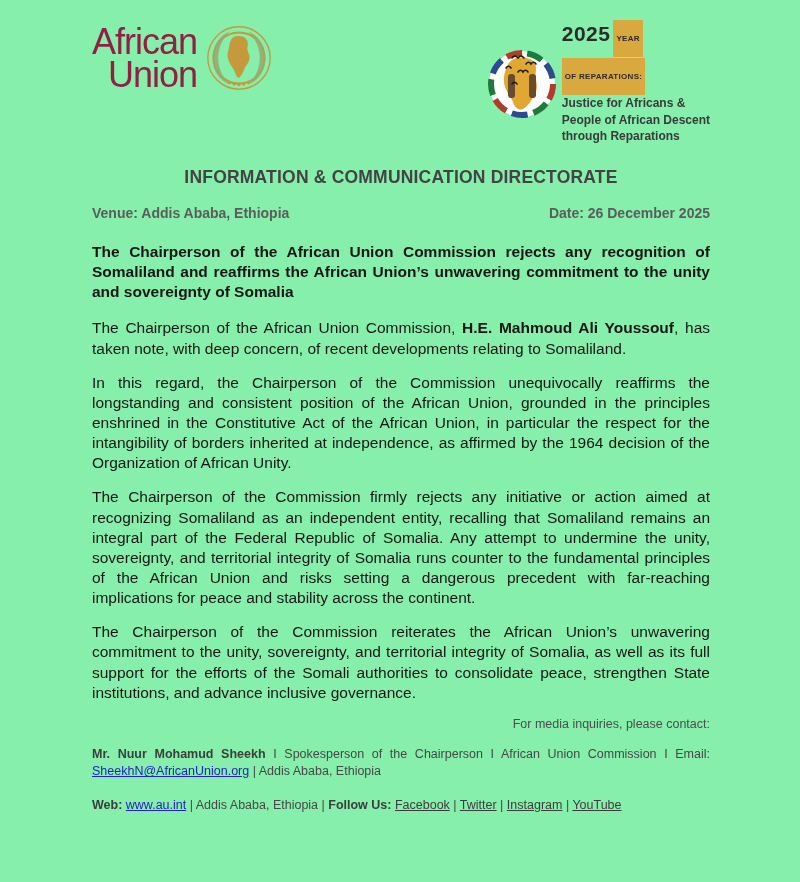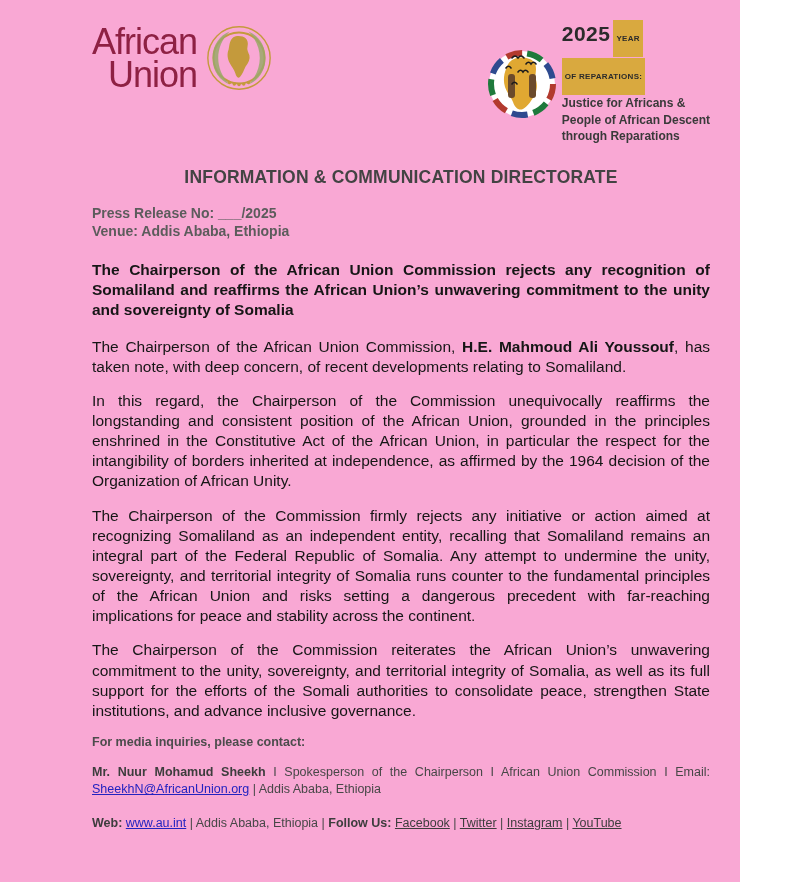--- a/index.html
+++ b/index.html
@@ -3,21 +3,21 @@
 <meta charset="utf-8">
 <style>
   * { margin:0; padding:0; box-sizing:border-box; }
   html,body { background:#ffffff; }
   body {
     width:800px; height:882px;
     font-family:"Liberation Sans", sans-serif;
     color:#1c1c1c;
     overflow:hidden;
   }
-  .page { position:relative; width:740px; height:882px; background:#f9a8d4; }
+  .page { position:relative; width:800px; height:882px; background:#86efac; }
   .content { padding:16px 90px 0 92px; width:800px; }
 
   
   .logo-row { display:flex; justify-content:space-between; align-items:flex-start; }
   .au-logo { display:flex; align-items:center; gap:8px; margin-top:8px; }
   .au-logo-text { color:#8E2144; font-weight:400; font-size:36px; line-height:0.92; letter-spacing:-1px; }
   .au-logo-text .l2 { text-align:right; }
   .au-emblem { width:68px; height:68px; }
 
   .rep-logo { display:flex; align-items:center; margin-top:4px; }
@@ -39,21 +39,21 @@
     font-size:14px; font-weight:700; color:#5c5c5c; line-height:1.3; }
   .meta-right { text-align:right; }
 
   
   .bodytext { margin-top:20px; font-size:15.5px; line-height:1.3; color:#161616; }
   .bodytext p { text-align:justify; margin-bottom:14px; }
   .bodytext p.lead { font-weight:700; margin-bottom:16px; }
 
   
   .small { font-size:12.5px; line-height:1.4; color:#474747; }
-  .media-heading { font-size:12.5px; font-weight:700; color:#4c4c4c; margin-top:8px; }
+  .media-heading { font-size:12.5px; font-weight:400; color:#4c4c4c; margin-top:8px;text-align:right; }
   .contact { margin-top:15px; }
   .footer { margin-top:16px; }
   .jline { text-align:justify; text-align-last:justify; }
   b.dk { color:#3d3d3d; }
   a.bluelink { color:#2323C0; text-decoration:underline; cursor:pointer; }
   a.soclink { color:#3d3d3d; text-decoration:underline; cursor:pointer; }
 </style>
 </head>
 <body>
 
@@ -110,23 +110,23 @@
           <div class="rep-tag">People of African Descent</div>
           <div class="rep-tag">through Reparations</div>
         </div>
       </div>
     </div>
 
     <div class="directorate">INFORMATION &amp; COMMUNICATION DIRECTORATE</div>
 
     <div class="meta">
       <div class="meta-left">
-        <div>Press Release No: ___/2025</div>
         <div>Venue: Addis Ababa, Ethiopia</div>
       </div>
+      <div class="meta-right">Date: 26 December 2025</div>
     </div>
 
     <section class="bodytext">
       <p class="lead">The Chairperson of the African Union Commission rejects any recognition of Somaliland and reaffirms the African Union’s unwavering commitment to the unity and sovereignty of Somalia</p>
       <p><span>The Chairperson of the African Union Commission, </span><b>H.E. Mahmoud Ali Youssouf</b><span>, has taken note, with deep concern, of recent developments relating to Somaliland.</span></p>
       <p>In this regard, the Chairperson of the Commission unequivocally reaffirms the longstanding and consistent position of the African Union, grounded in the principles enshrined in the Constitutive Act of the African Union, in particular the respect for the intangibility of borders inherited at independence, as affirmed by the 1964 decision of the Organization of African Unity.</p>
       <p>The Chairperson of the Commission firmly rejects any initiative or action aimed at recognizing Somaliland as an independent entity, recalling that Somaliland remains an integral part of the Federal Republic of Somalia. Any attempt to undermine the unity, sovereignty, and territorial integrity of Somalia runs counter to the fundamental principles of the African Union and risks setting a dangerous precedent with far-reaching implications for peace and stability across the continent.</p>
       <p>The Chairperson of the Commission reiterates the African Union’s unwavering commitment to the unity, sovereignty, and territorial integrity of Somalia, as well as its full support for the efforts of the Somali authorities to consolidate peace, strengthen State institutions, and advance inclusive governance.</p>
     </section>
 

